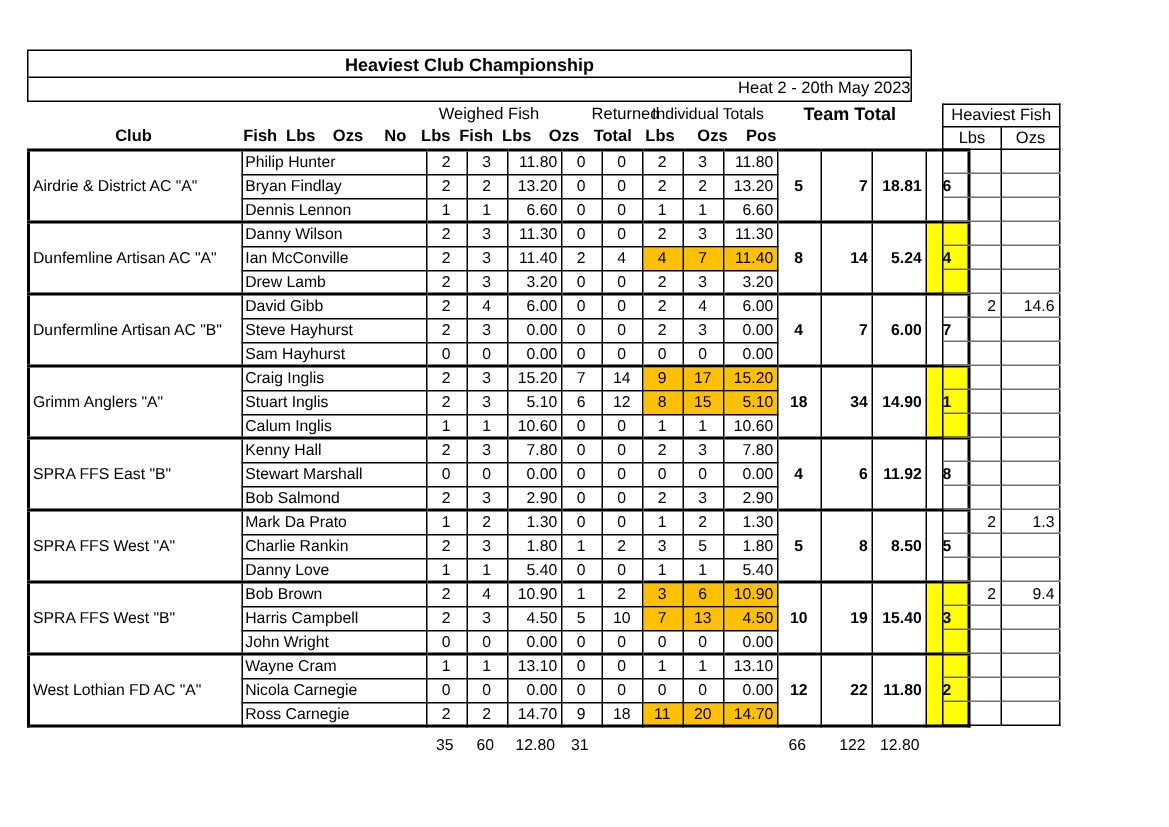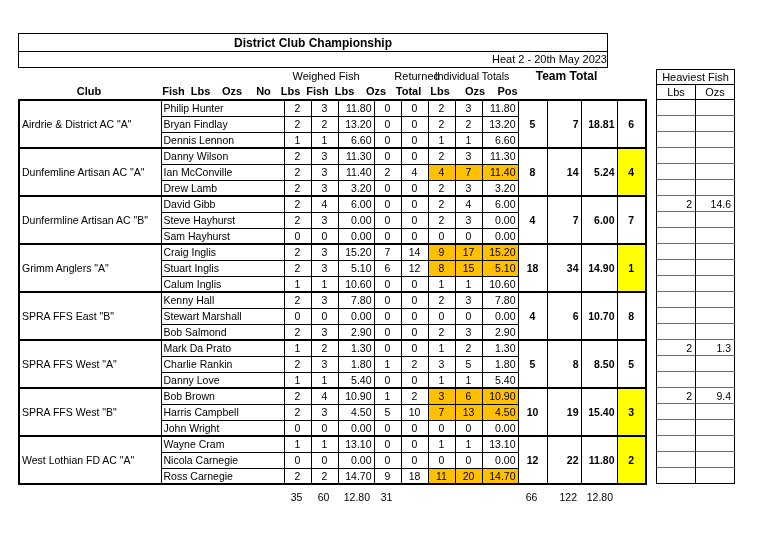--- a/index.html
+++ b/index.html
@@ -35,29 +35,29 @@
   td.tlbs, td.tozs { text-align: right; padding-right: 4px; font-weight: bold; font-size: 11px; }
   td.pos  { border-left: 2px solid #000; text-align: center; font-weight: bold; font-size: 15px; }
   td.pos-hl { background: var(--hl-yellow, #FFFF00); }
 
   
   .totals-row { position: absolute; left: 18px; top: 490px; display: flex; height: 15px; line-height: 15px; font-size: 10.5px; }
   .totals-row span { display: block; text-align: center; overflow: hidden; }
   .totals-row .r { text-align: right; padding-right: 3px; }
 
   
-  table.heaviest { position: absolute; left: 656px; top: 69px; border-collapse: collapse; table-layout: fixed; border: 1px solid #000; }
+  table.heaviest { position: absolute; left: 628px; top: 69px; border-collapse: collapse; table-layout: fixed; border: 1px solid #000; }
   table.heaviest th { border: 1px solid #000; height: 15px; font-size: 11px; font-weight: normal; text-align: center; overflow: hidden; white-space: nowrap; }
   table.heaviest td { border-left: 1px solid #000; border-top: 1px solid #6e6e6e; height: 16px; font-size: 10.5px; text-align: right; padding: 0 3px 0 0; overflow: hidden; }
 </style>
 </head>
 <body>
 
 <div class="title-box">
-  <div class="title-main">District Club Championship</div>
+  <div class="title-main">Heaviest Club Championship</div>
   <div class="title-sub">Heat 2 - 20th May 2023</div>
 </div>
 
 <div class="grp grp-weighed">Weighed Fish</div>
 <div class="grp grp-returned">Returned</div>
 <div class="grp grp-individual">Individual Totals</div>
 <div class="grp grp-team">Team Total</div>
 
 <div class="col-headers">
   <span style="width:142px">Club</span>
@@ -251,21 +251,21 @@
         <td class="num">2</td>
         <td class="num">3</td>
         <td class="ozs">7.80</td>
         <td class="num">0</td>
         <td class="num">0</td>
         <td class="num">2</td>
         <td class="num">3</td>
         <td class="ozs">7.80</td>
         <td class="total" rowspan="3">4</td>
         <td class="tlbs" rowspan="3">6</td>
-        <td class="tozs" rowspan="3">10.70</td>
+        <td class="tozs" rowspan="3">11.92</td>
         <td class="pos" rowspan="3">8</td>
       </tr>
       <tr>
         <td class="comp">Stewart Marshall</td>
         <td class="num">0</td>
         <td class="num">0</td>
         <td class="ozs">0.00</td>
         <td class="num">0</td>
         <td class="num">0</td>
         <td class="num">0</td>

